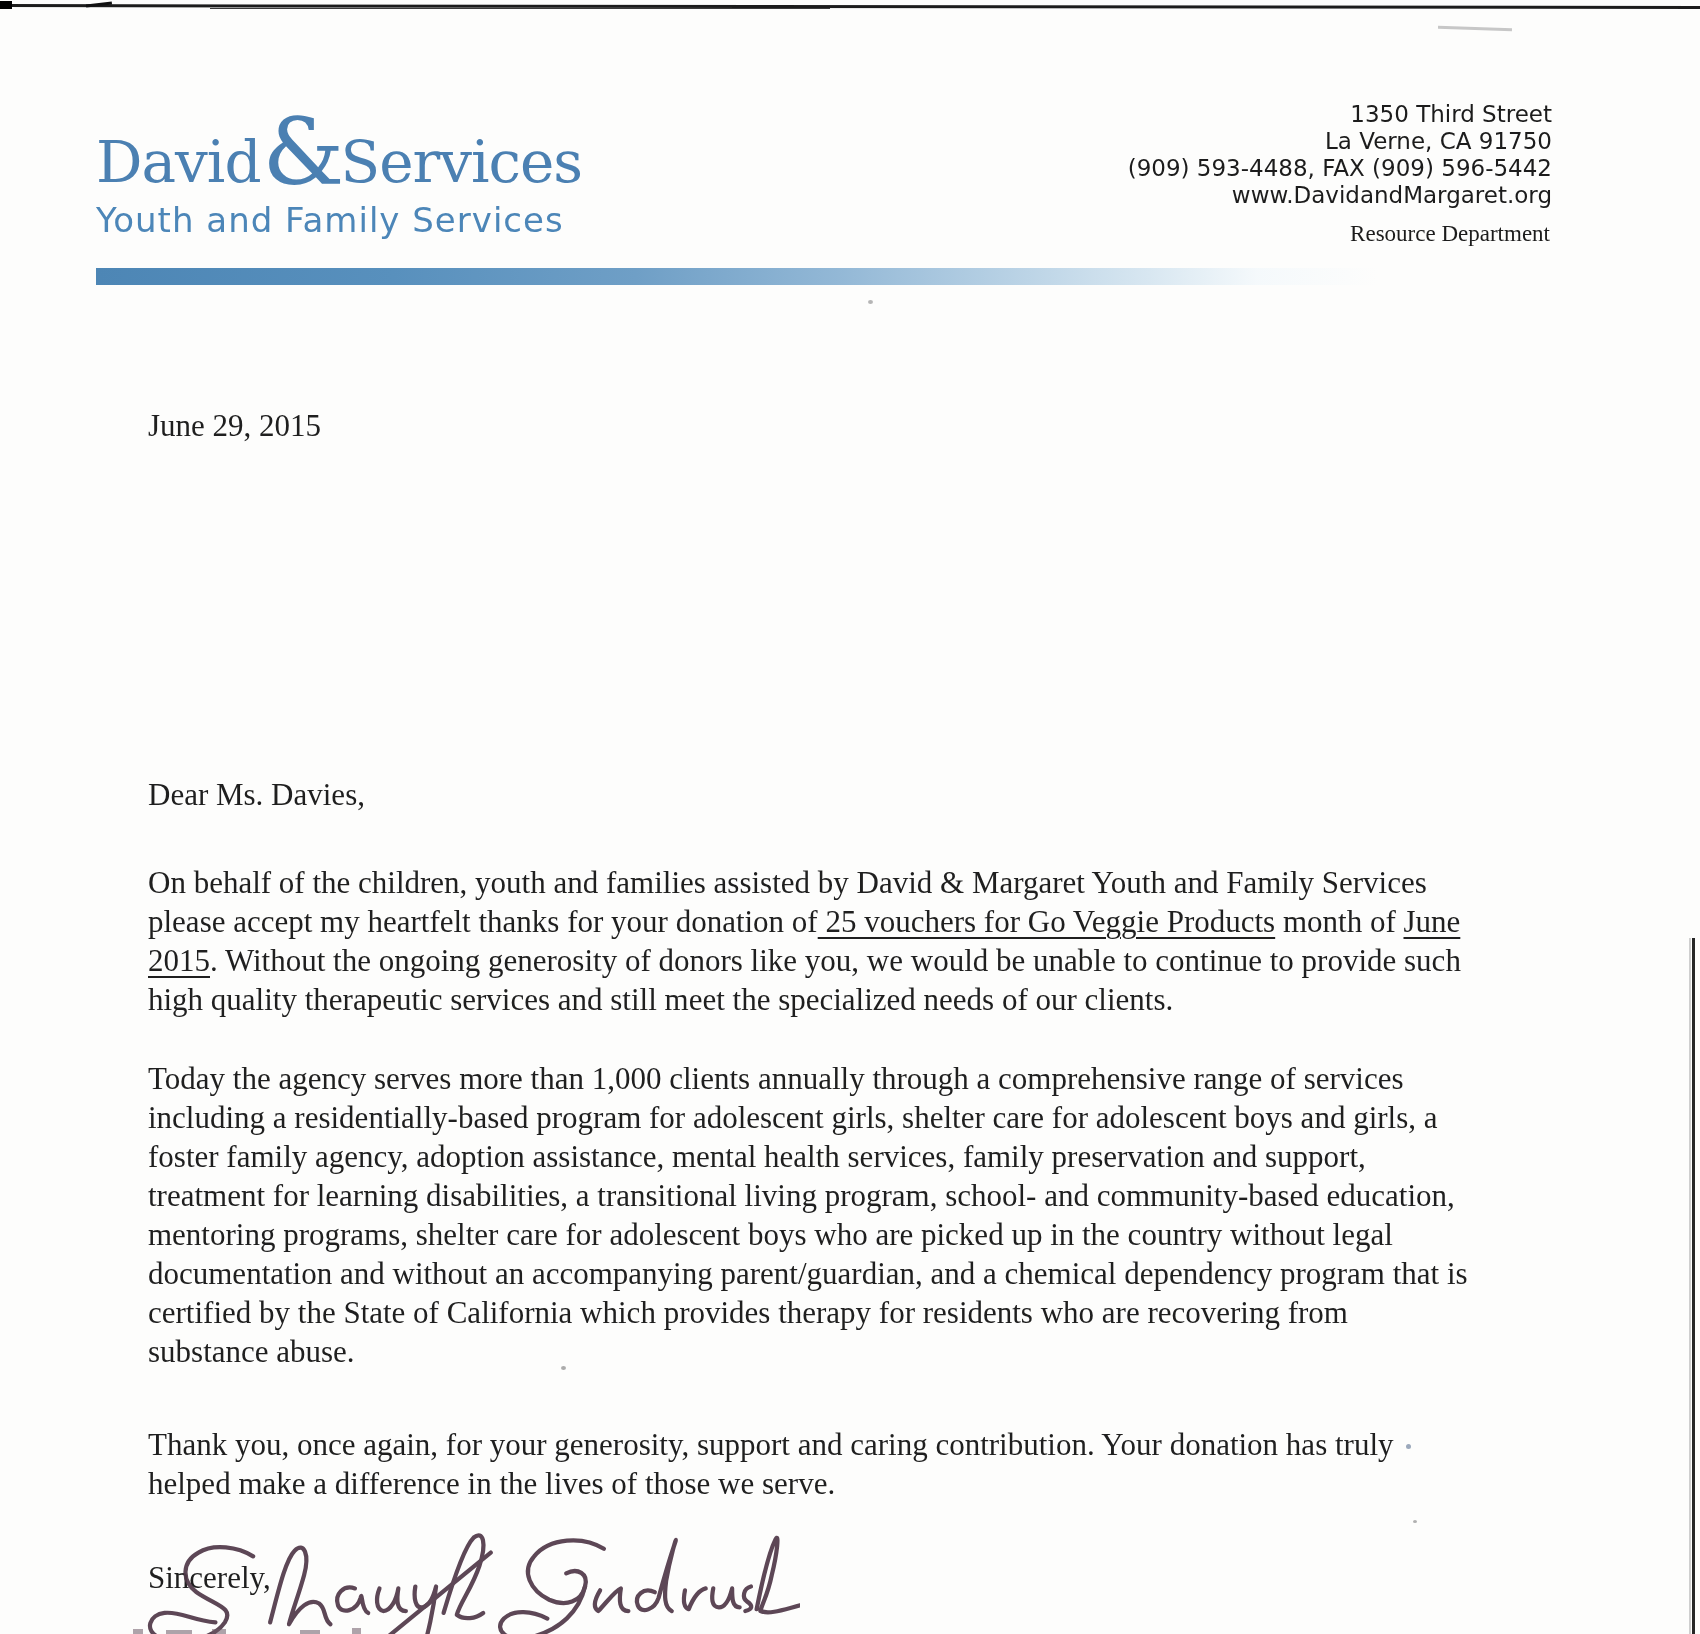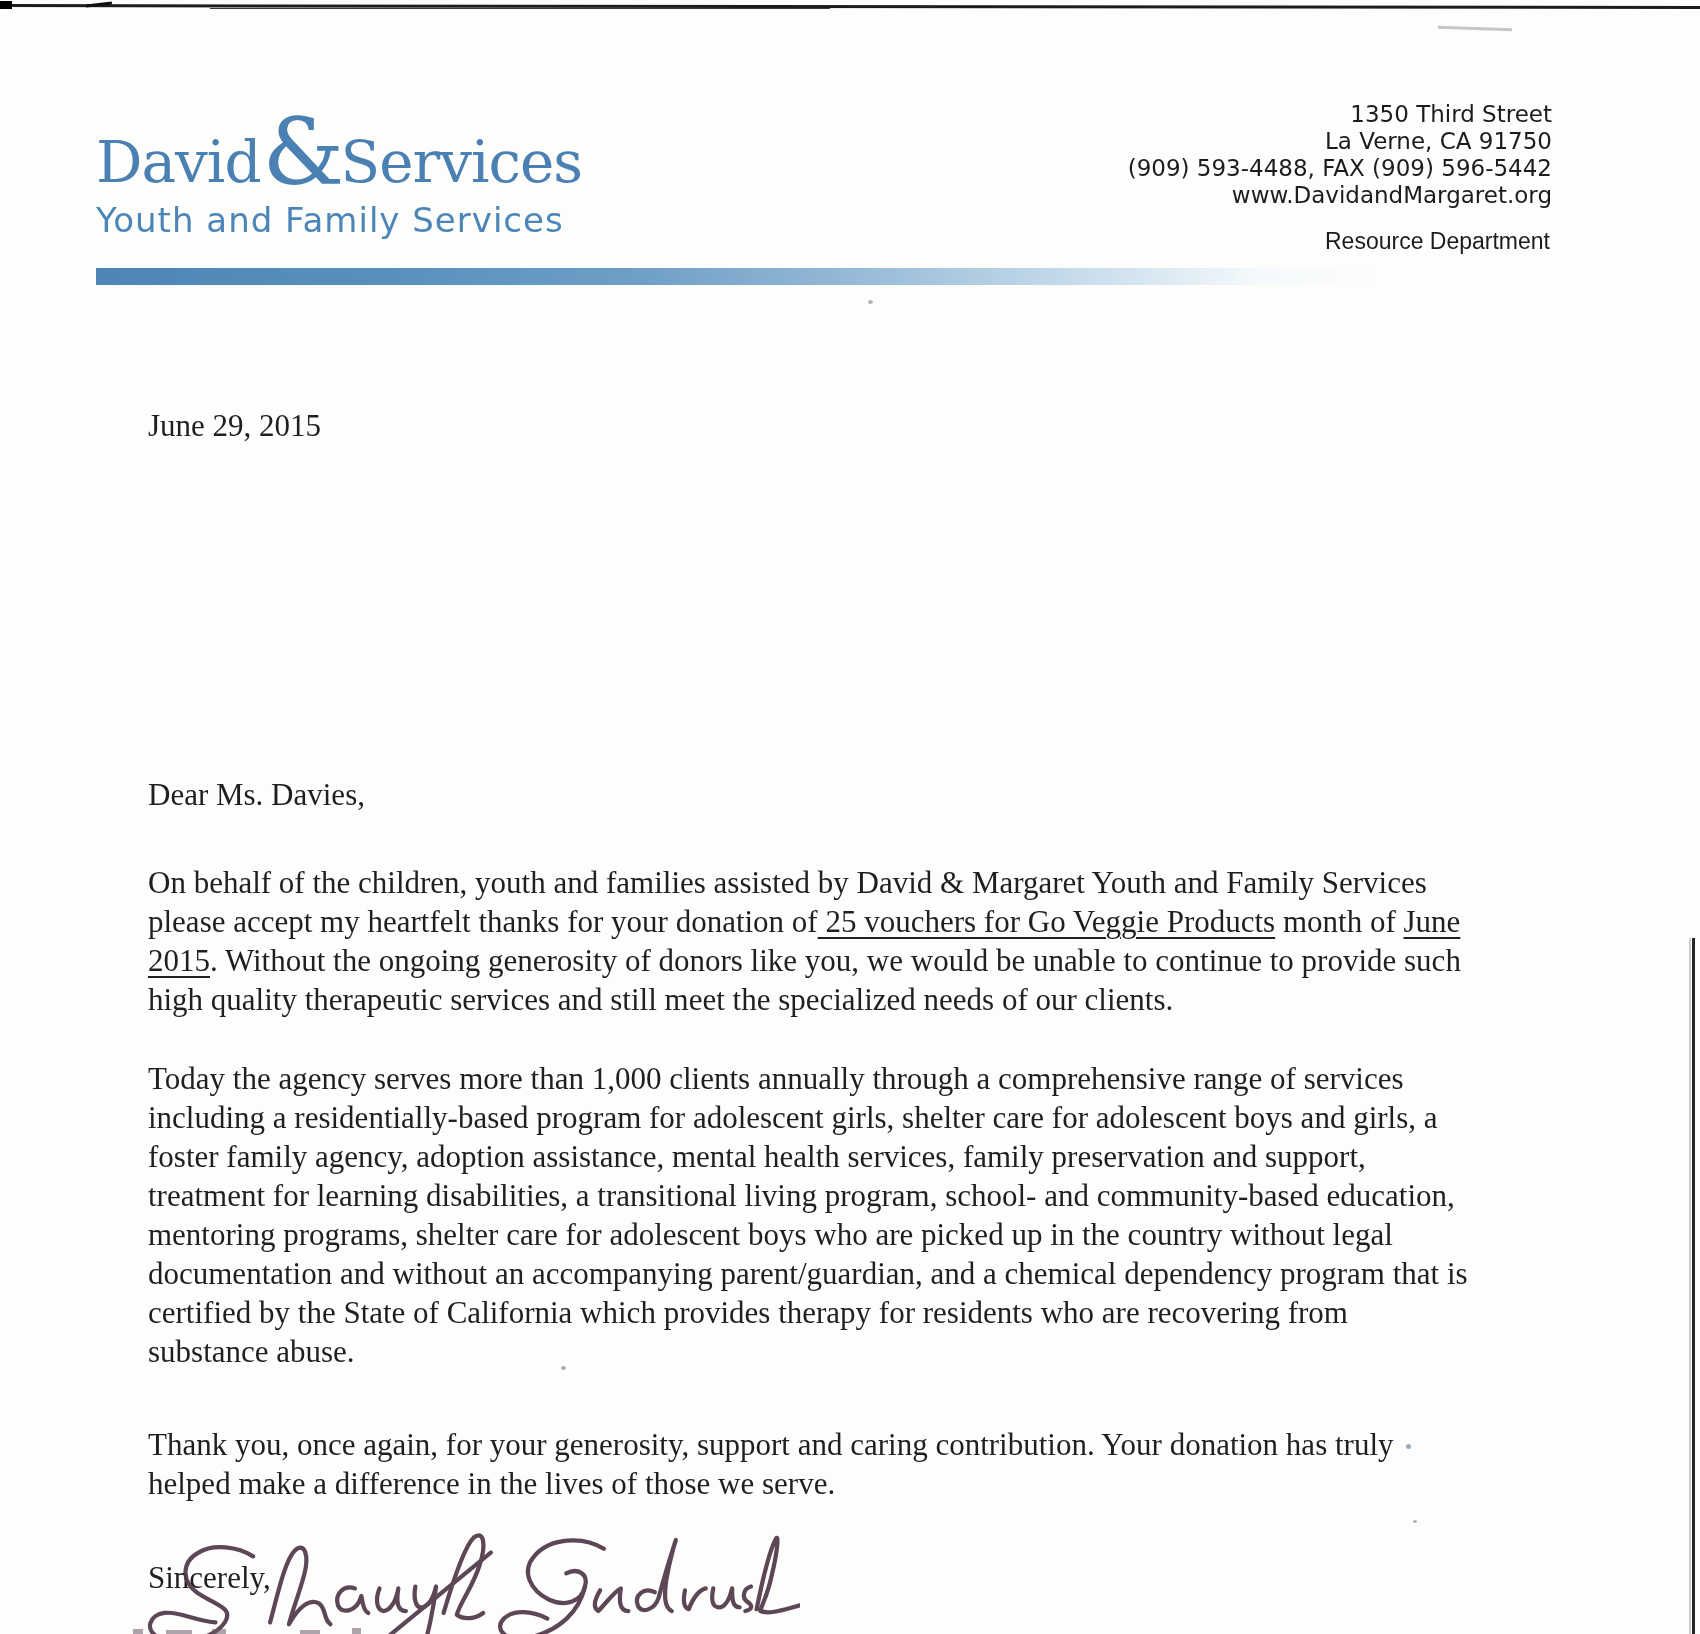--- a/index.html
+++ b/index.html
@@ -35,22 +35,22 @@
   }
   .lh-rule{
     position:absolute;left:96px;top:268px;width:1350px;height:17px;
     background:linear-gradient(90deg,#4d86b5 0%,#5890bd 22%,#6f9fc6 40%,#93b8d6 55%,#b9d2e5 68%,#d8e7f1 78%,rgba(238,246,251,0.55) 86%,rgba(255,255,255,0) 95%);
   }
   .contact-block{
     position:absolute;top:101px;right:148px;text-align:right;
     font-family:"DejaVu Sans",sans-serif;font-size:23px;line-height:27px;color:#1c1c1c;white-space:nowrap;
   }
   .department{
-    position:absolute;top:228px;right:150px;text-align:right;
-    font-family:Liberation Sans, sans-serif;font-size:23px;line-height:27px;color:#1c1c1c;white-space:nowrap;
+    position:absolute;top:220px;right:150px;text-align:right;
+    font-family:Liberation Serif, serif;font-size:23px;line-height:27px;color:#1c1c1c;white-space:nowrap;
   }
   
   .bodytext{font-size:31px;line-height:39px;white-space:pre;}
   .date-line{position:absolute;left:148px;top:406px;}
   .salutation{position:absolute;left:148px;top:746px;margin-top:29px;}
   .para{position:absolute;left:148px;}
   #para-0{top:863px;}
   #para-1{top:1059px;}
   #para-2{top:1401px;margin-top:24px;}
   .closing{position:absolute;left:148px;top:1558px;}

